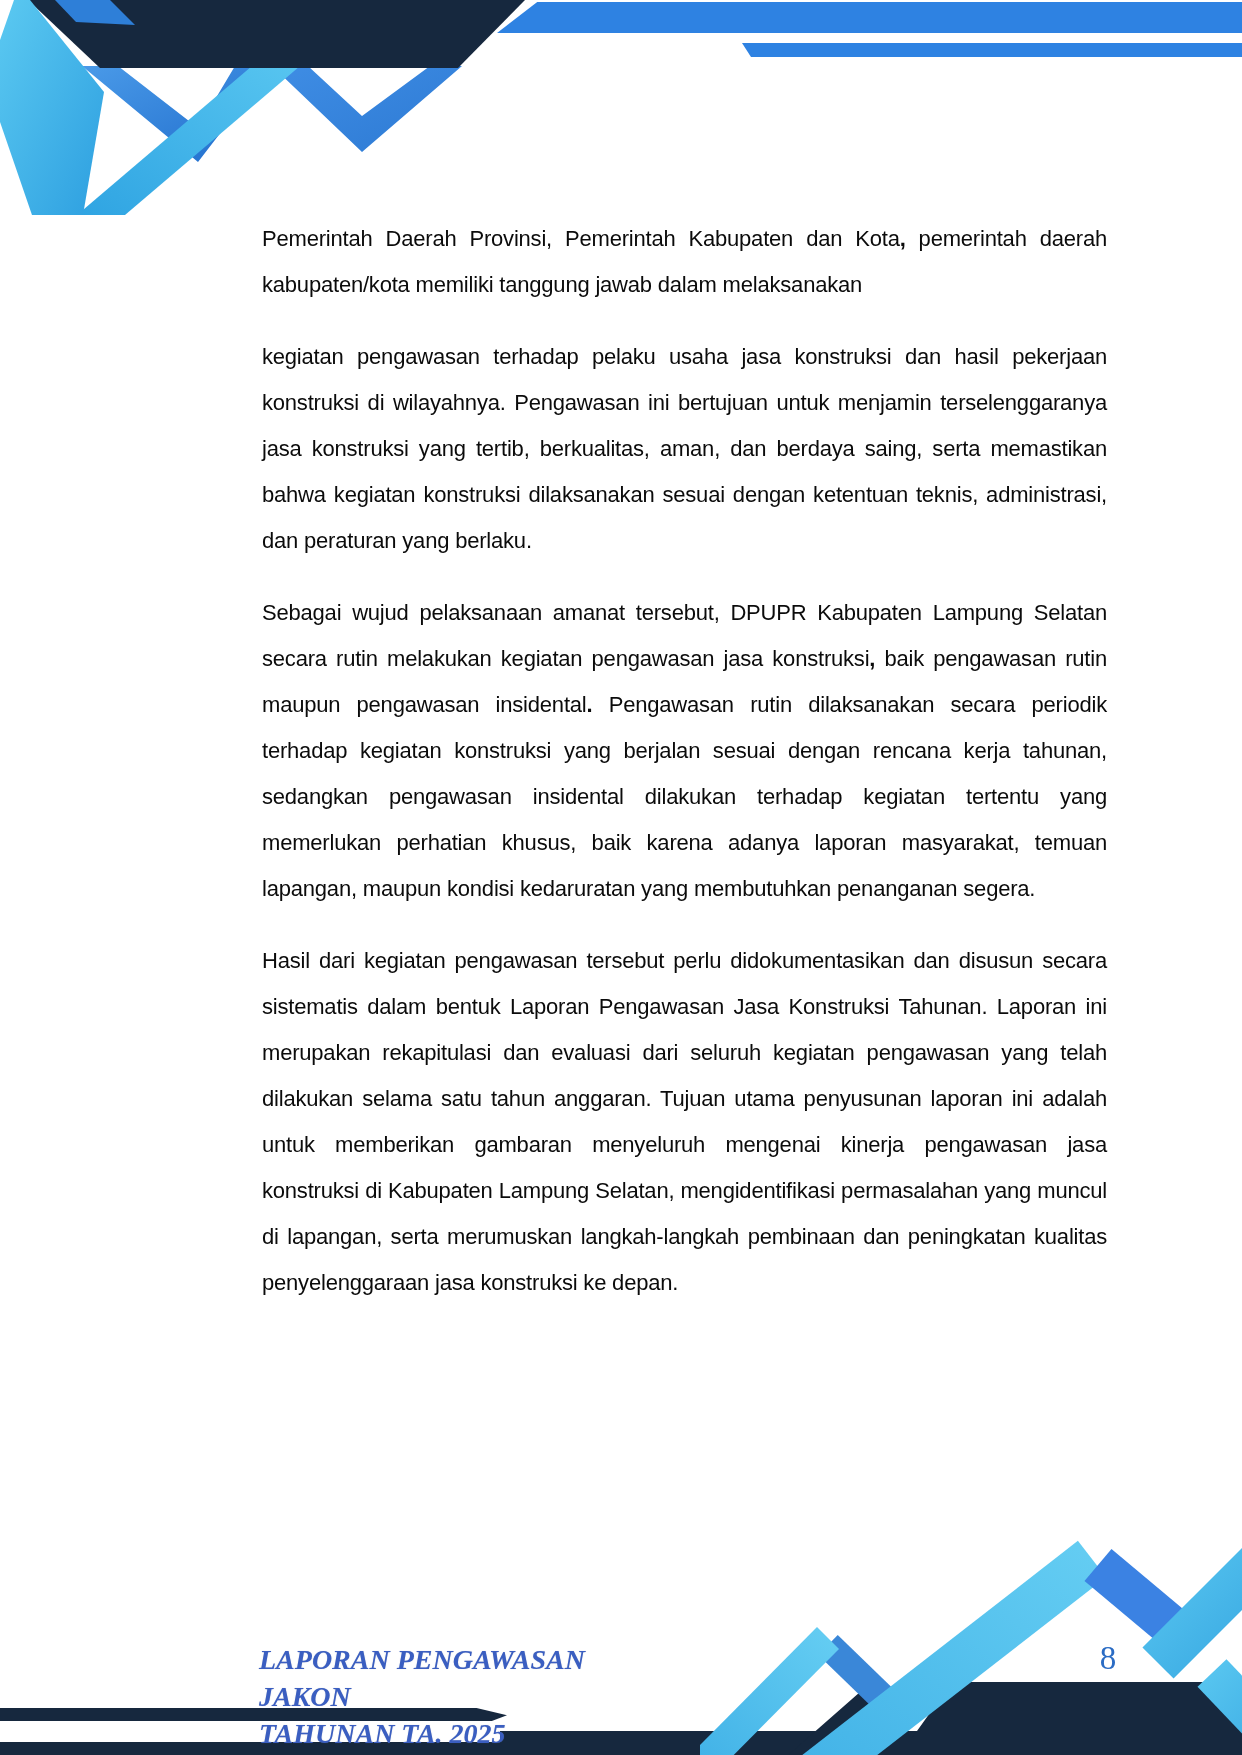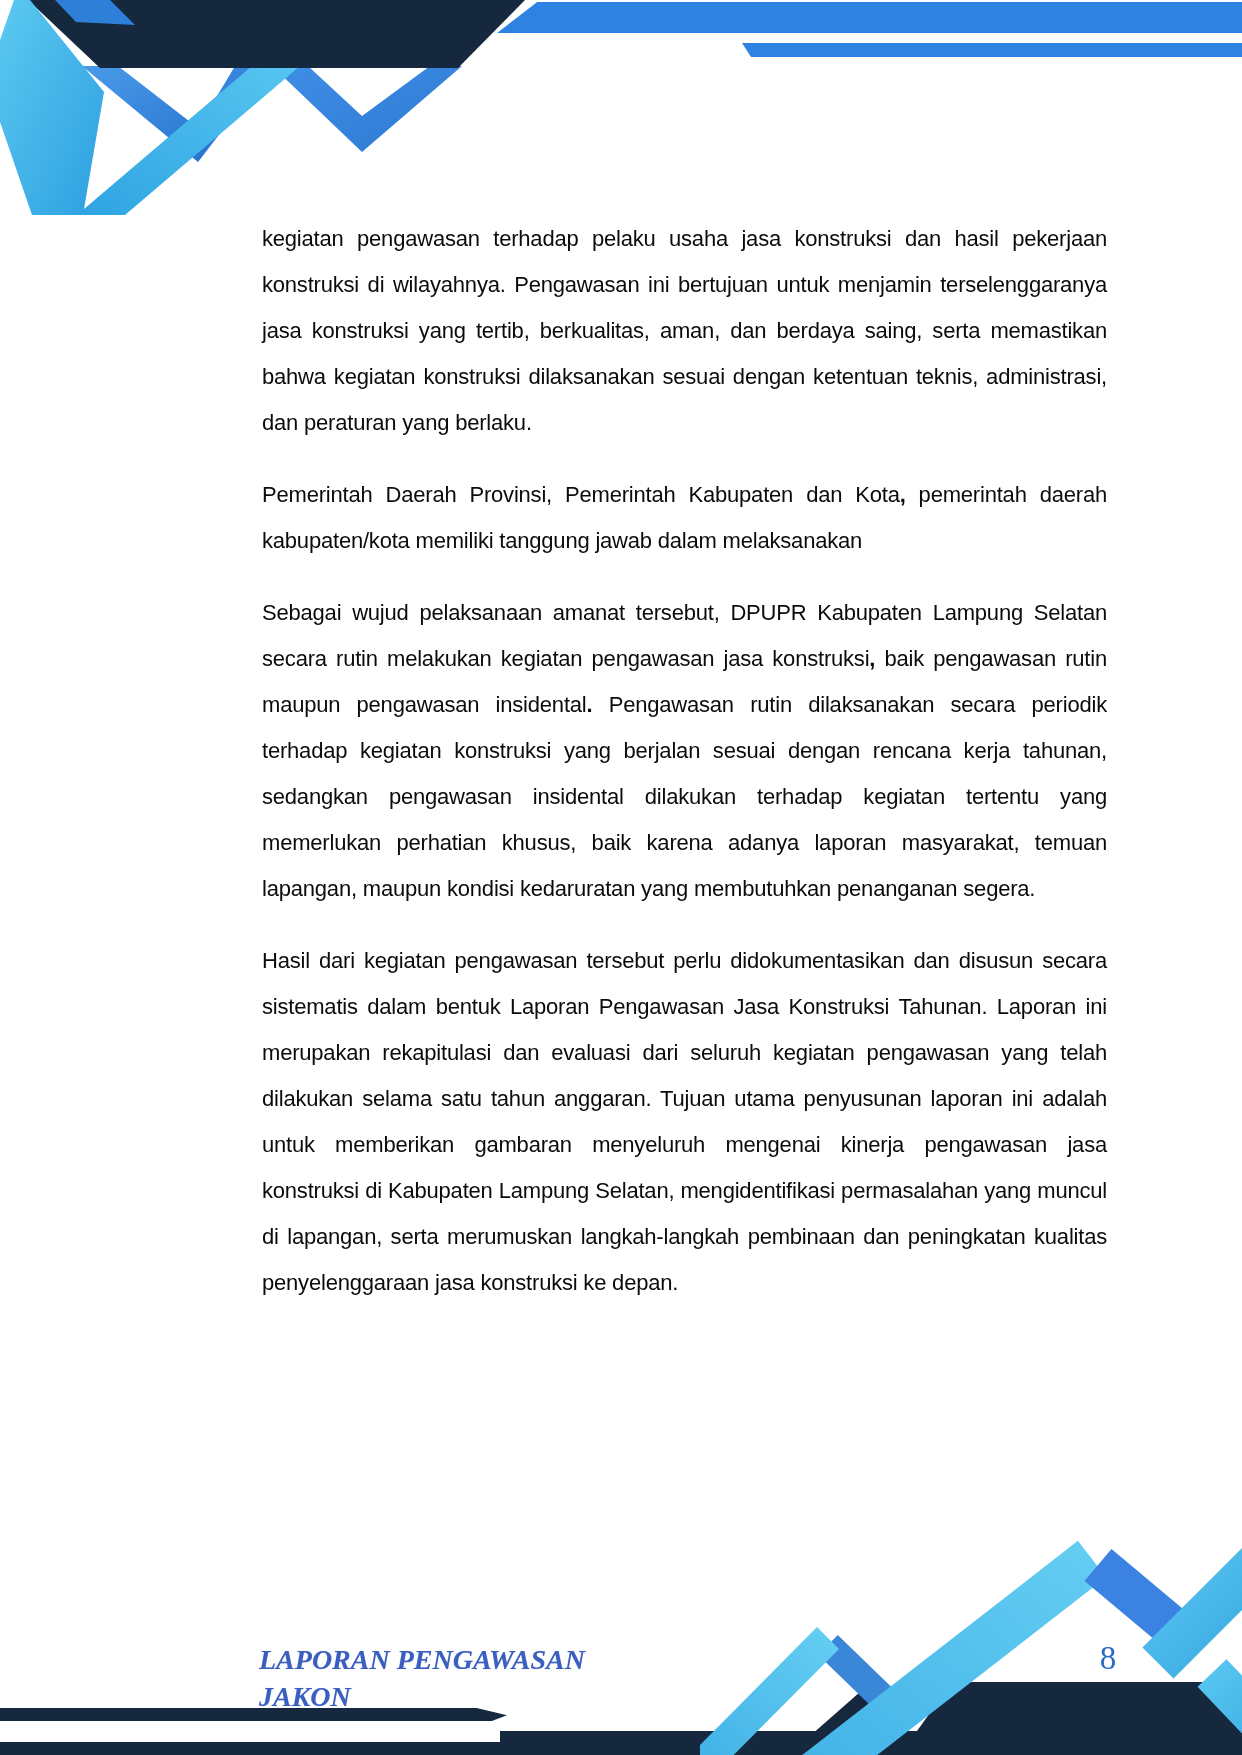--- a/index.html
+++ b/index.html
@@ -110,28 +110,29 @@
   <path d="M252,66 L300,66 L125,215 L77,215 Z" fill="url(#gcy2)"></path>
   <path d="M28,0 L525,0 L458,68 L100,68 Z" fill="#16283E"></path>
   <path d="M14,0 L30,0 L104,92 L83,215 L32,215 L0,122 L0,40 Z" fill="url(#gcy)"></path>
   <path d="M55,0 L110,0 L135,25 L76,22 Z" fill="#2E7FD8"></path>
 </svg>
 
 <div id="hdr-bar1" class="abs"></div>
 <div id="hdr-bar2" class="abs"></div>
 
 <main id="body-text" class="abs">
+    <p><span>Pemerintah Daerah Provinsi, Pemerintah Kabupaten dan Kota</span><b>,</b><span> pemerintah daerah kabupaten/kota memiliki tanggung jawab dalam melaksanakan</span></p>
     <p><span>kegiatan pengawasan terhadap pelaku usaha jasa konstruksi dan hasil pekerjaan konstruksi di wilayahnya. Pengawasan ini bertujuan untuk menjamin terselenggaranya jasa konstruksi yang tertib, berkualitas, aman, dan berdaya saing, serta memastikan bahwa kegiatan konstruksi dilaksanakan sesuai dengan ketentuan teknis, administrasi, dan peraturan yang berlaku.</span></p>
-    <p><span>Pemerintah Daerah Provinsi, Pemerintah Kabupaten dan Kota</span><b>,</b><span> pemerintah daerah kabupaten/kota memiliki tanggung jawab dalam melaksanakan</span></p>
     <p><span>Sebagai wujud pelaksanaan amanat tersebut, DPUPR Kabupaten Lampung Selatan secara rutin melakukan kegiatan pengawasan jasa konstruksi</span><b>,</b><span> baik pengawasan rutin maupun pengawasan insidental</span><b>.</b><span> Pengawasan rutin dilaksanakan secara periodik terhadap kegiatan konstruksi yang berjalan sesuai dengan rencana kerja tahunan, sedangkan pengawasan insidental dilakukan terhadap kegiatan tertentu yang memerlukan perhatian khusus, baik karena adanya laporan masyarakat, temuan lapangan, maupun kondisi kedaruratan yang membutuhkan penanganan segera.</span></p>
     <p><span>Hasil dari kegiatan pengawasan tersebut perlu didokumentasikan dan disusun secara sistematis dalam bentuk Laporan Pengawasan Jasa Konstruksi Tahunan. Laporan ini merupakan rekapitulasi dan evaluasi dari seluruh kegiatan pengawasan yang telah dilakukan selama satu tahun anggaran. Tujuan utama penyusunan laporan ini adalah untuk memberikan gambaran menyeluruh mengenai kinerja pengawasan jasa konstruksi di Kabupaten Lampung Selatan, mengidentifikasi permasalahan yang muncul di lapangan, serta merumuskan langkah-langkah pembinaan dan peningkatan kualitas penyelenggaraan jasa konstruksi ke depan.</span></p>
   </main>
 
 <div id="footer-title" class="abs">
   <div>LAPORAN PENGAWASAN JAKON</div>
+  <div>TAHUNAN TA. 2025</div>
 </div>
 
 <div id="page-number" class="abs">8</div>
 
 <div id="footer-bar-pointed" class="abs"></div>
 <div id="footer-band-right" class="abs"></div>
 <div id="footer-band-bottom" class="abs"></div>
 
 <svg id="ftr-right" class="abs" viewBox="0 0 542 260" xmlns="http://www.w3.org/2000/svg" aria-hidden="true">
   <defs>

